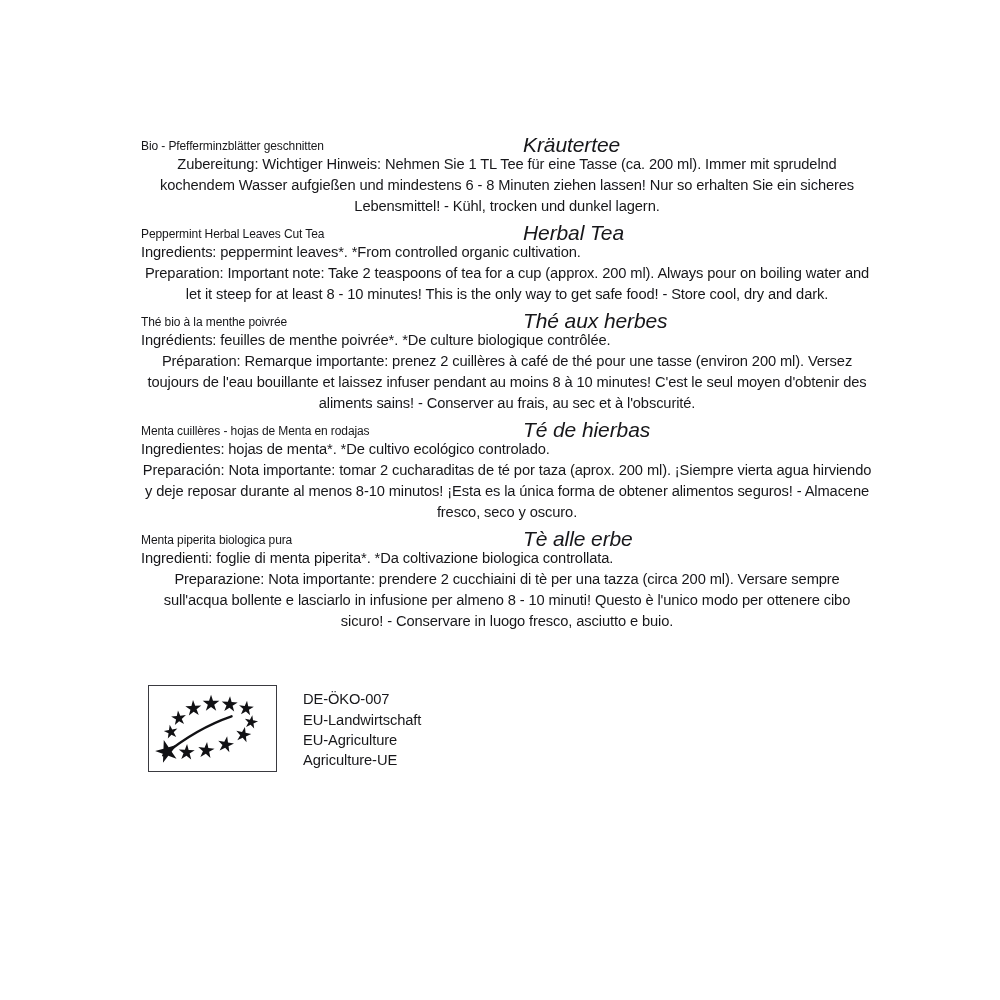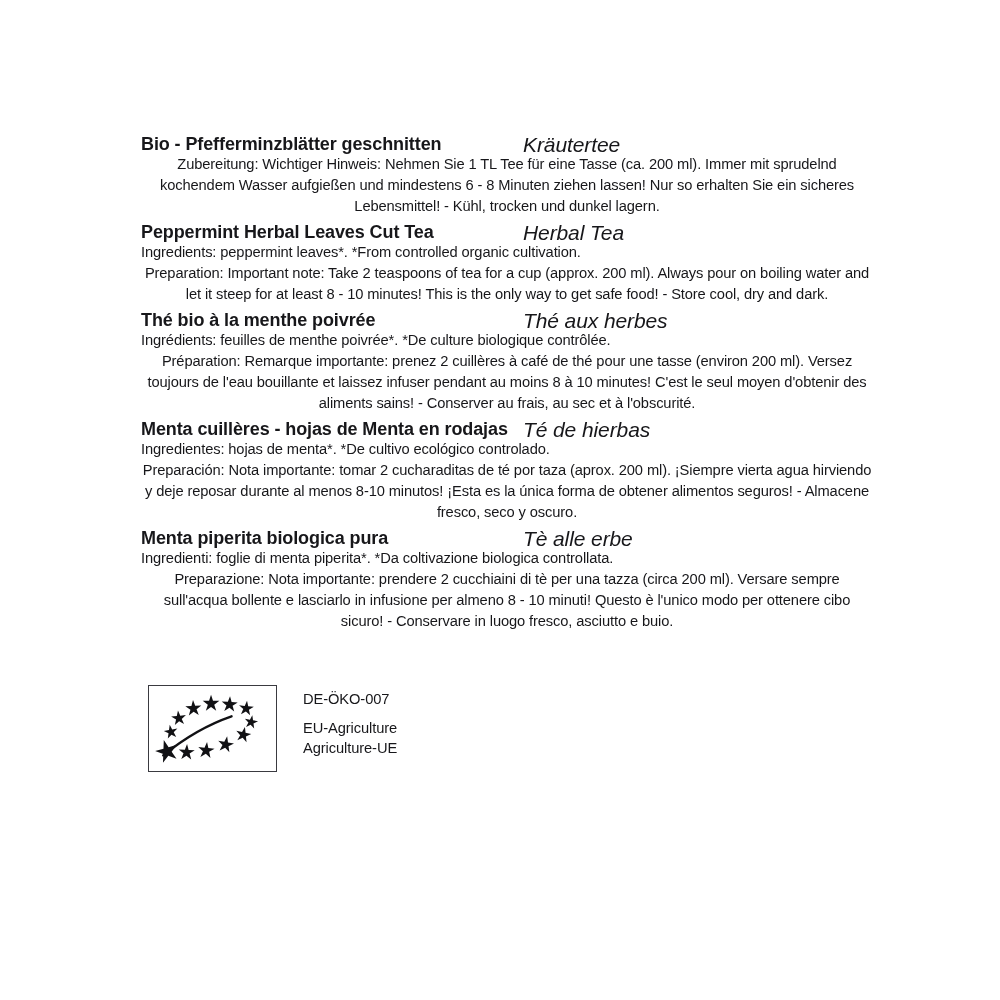--- a/index.html
+++ b/index.html
@@ -25,22 +25,22 @@
     margin-bottom: 6px;
   }
   .block-head {
     display: block;
     position: relative;
     height: 19px;
     line-height: 19px;
     white-space: nowrap;
   }
   .prod-name {
-    font-size: 18px;
-    font-weight: bold;
+    font-size: 12px;
+    font-weight: normal;
     letter-spacing: -0.1px;
   }
   .tea-type {
     position: absolute;
     left: 382px;
     top: 0;
     font-size: 21px;
     font-style: italic;
     letter-spacing: -0.1px;
   }
@@ -83,21 +83,21 @@
     position: absolute;
     left: 155px;
     top: 4px;
     width: 205px;
   }
   .cert-code {
     display: block;
     font-size: 14.7px;
     line-height: 20px;
     letter-spacing: -0.1px;
-    margin-bottom: 9px;
+    margin-bottom: 1px;
   }
   .cert-line {
     display: block;
     font-size: 14.7px;
     line-height: 20px;
     letter-spacing: -0.1px;
   }
 </style>
 </head>
 <body>
@@ -172,17 +172,18 @@
         <use href="#st" transform="translate(78,60) rotate(10) scale(0.86)"></use>
         <use href="#st" transform="translate(58,66) rotate(6) scale(0.88)"></use>
         <use href="#st" transform="translate(38,68) rotate(3) scale(0.86)"></use>
       </g>
       <path d="M14,71 C30,58 52,42 84,31" fill="none" stroke="#111114" stroke-width="2.4" stroke-linecap="round"></path>
     </svg>
   </div>
 
   <div id="cert-text">
     <span class="cert-code">DE-ÖKO-007</span>
+    <span class="cert-line">EU-Landwirtschaft</span>
     <span class="cert-line">EU-Agriculture</span>
     <span class="cert-line">Agriculture-UE</span>
   </div>
 
 </div>
 
 </body></html>

